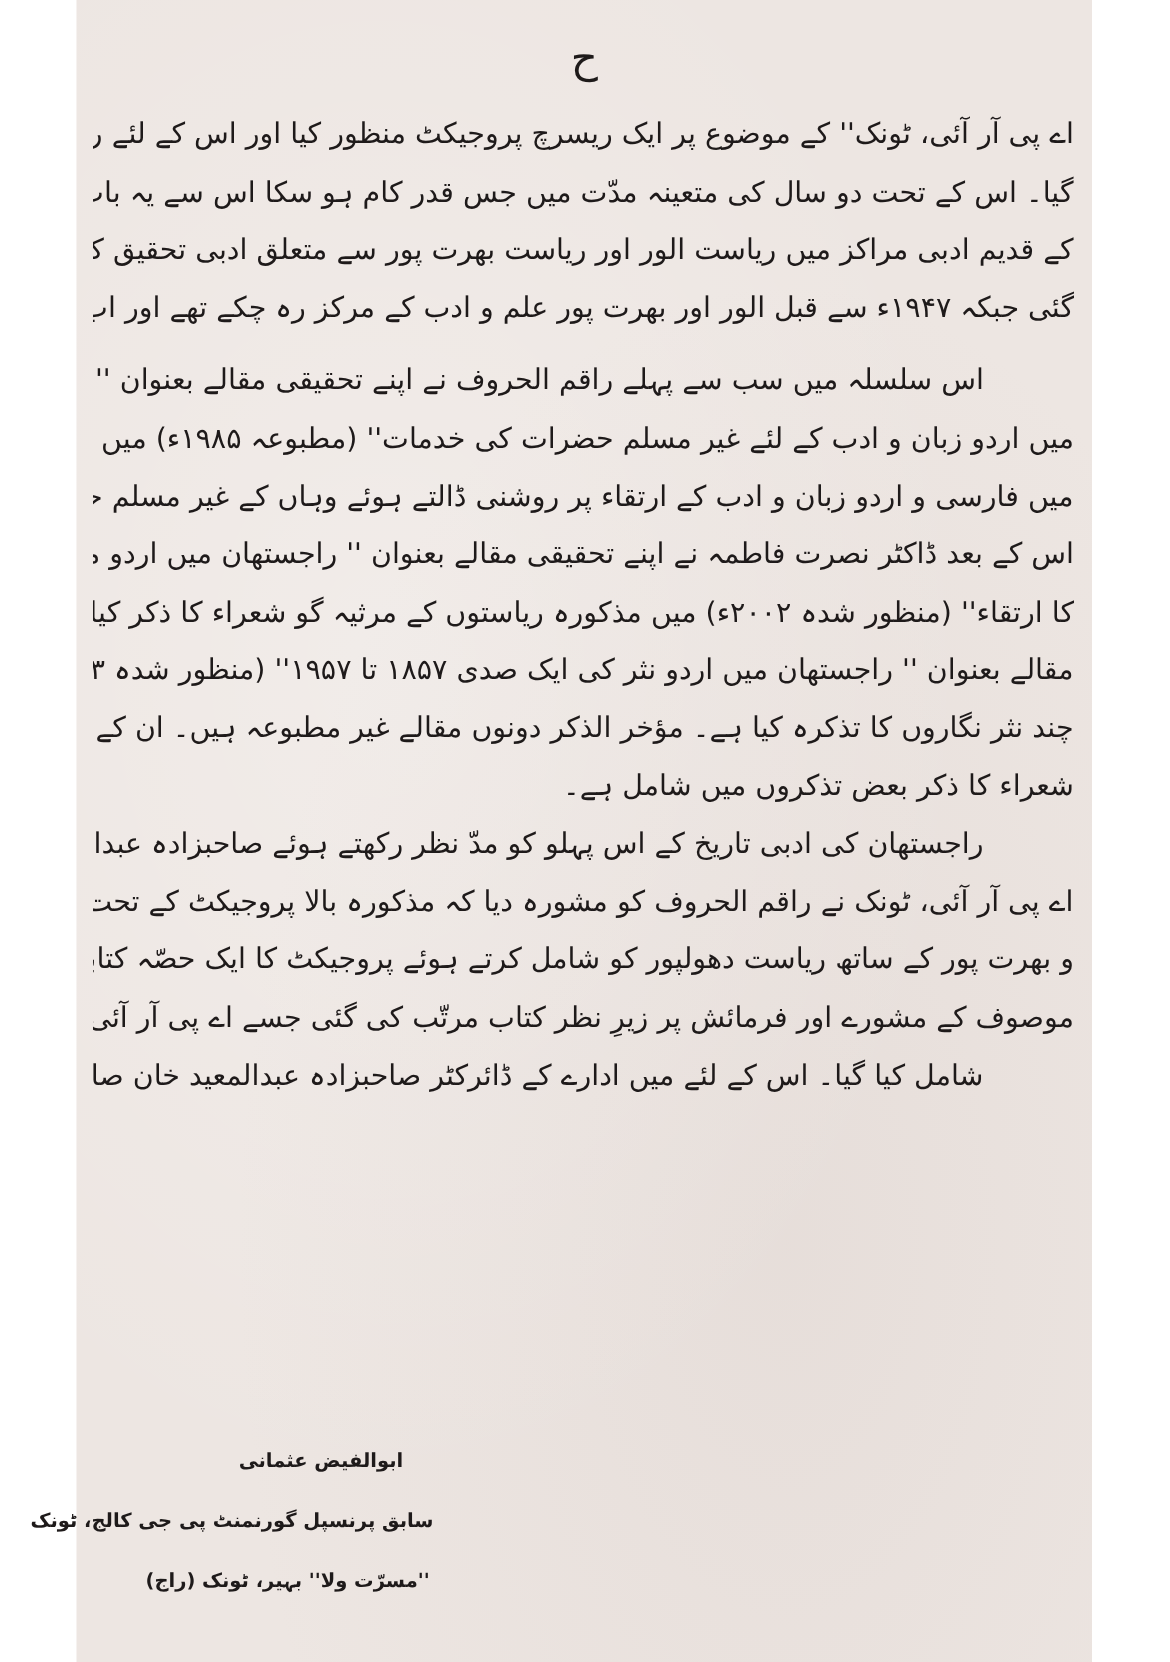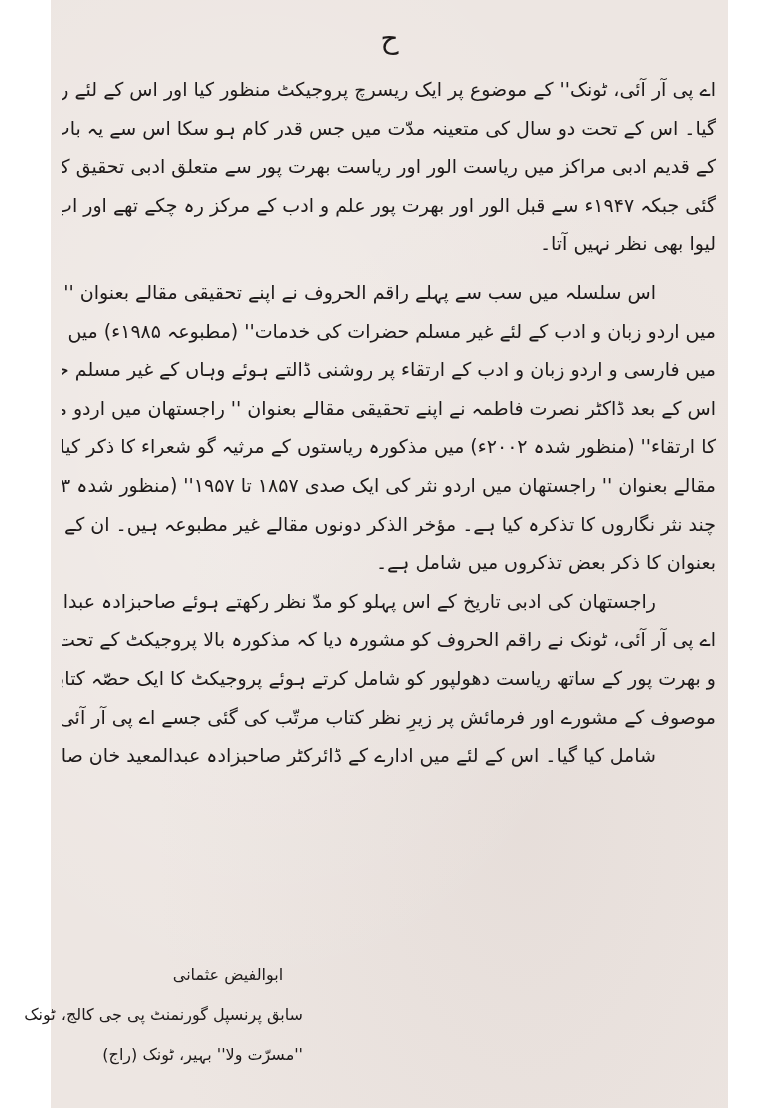--- a/index.html
+++ b/index.html
@@ -56,26 +56,27 @@
       text-align-last: right;
     }
     .line.indent {
       padding-right: 60px;
     }
     .spacer {
       height: 10px;
     }
     .signature {
       position: absolute;
-      left: 20px;
+      left: 6px;
       top: 955px;
       direction: rtl;
       color: #1e1a1a;
-      font-size: 16px;
+      font-size: 13px;
       text-align: right;
+      font-weight: bold;
     }
     .sig-line {
       height: 40px;
       line-height: 40px;
       white-space: nowrap;
     }
     .sig-name {
       padding-right: 0;
       margin-right: 0;
       width: 150px;
@@ -91,34 +92,33 @@
 
   <div class="page-number">ح</div>
 
   <div class="body-text">
 
     <div>
       <div class="line">اے پی آر آئی، ٹونک'' کے موضوع پر ایک ریسرچ پروجیکٹ منظور کیا اور اس کے لئے راقم الحروف کا انتخاب کیا</div>
       <div class="line">گیا۔ اس کے تحت دو سال کی متعینہ مدّت میں جس قدر کام ہو سکا اس سے یہ بات سامنے آئی کہ راجستھان</div>
       <div class="line">کے قدیم ادبی مراکز میں ریاست الور اور ریاست بھرت پور سے متعلق ادبی تحقیق کی جانب خاطر خواہ توجہ نہیں کی</div>
       <div class="line">گئی جبکہ ۱۹۴۷ء سے قبل الور اور بھرت پور علم و ادب کے مرکز رہ چکے تھے اور اب وہاں فارسی و اردو کا نام</div>
-      <div class="line last">لیوا بھی نظر نہیں آتا۔</div>
     </div>
 
     <div class="spacer"></div>
 
     <div>
       <div class="line indent">اس سلسلہ میں سب سے پہلے راقم الحروف نے اپنے تحقیقی مقالے بعنوان '' راجستھان</div>
       <div class="line">میں اردو زبان و ادب کے لئے غیر مسلم حضرات کی خدمات'' (مطبوعہ ۱۹۸۵ء) میں ریاست الور اور بھرت پور</div>
       <div class="line">میں فارسی و اردو زبان و ادب کے ارتقاء پر روشنی ڈالتے ہوئے وہاں کے غیر مسلم حضرات کی خدمات کا ذکر کیا تھا</div>
       <div class="line">اس کے بعد ڈاکٹر نصرت فاطمہ نے اپنے تحقیقی مقالے بعنوان '' راجستھان میں اردو مرثیہ اور سلام گوئی</div>
       <div class="line">کا ارتقاء'' (منظور شدہ ۲۰۰۲ء) میں مذکورہ ریاستوں کے مرثیہ گو شعراء کا ذکر کیا اور ڈاکٹر قمر جہاں نے اپنے</div>
       <div class="line">مقالے بعنوان '' راجستھان میں اردو نثر کی ایک صدی ۱۸۵۷ تا ۱۹۵۷'' (منظور شدہ ۲۰۰۳ء) میں وہاں کے</div>
       <div class="line">چند نثر نگاروں کا تذکرہ کیا ہے۔ مؤخر الذکر دونوں مقالے غیر مطبوعہ ہیں۔ ان کے علاوہ ان ریاستوں کے چند</div>
-      <div class="line last">بعنوان کا ذکر بعض تذکروں میں شامل ہے۔</div>
+      <div class="line last">شعراء کا ذکر بعض تذکروں میں شامل ہے۔</div>
     </div>
 
     <div>
       <div class="line indent">راجستھان کی ادبی تاریخ کے اس پہلو کو مدّ نظر رکھتے ہوئے صاحبزادہ عبدالمعید خان صاحب، ڈائرکٹر</div>
       <div class="line">اے پی آر آئی، ٹونک نے راقم الحروف کو مشورہ دیا کہ مذکورہ بالا پروجیکٹ کے تحت تکمیل شدہ کام میں سے ریاست الور</div>
       <div class="line">و بھرت پور کے ساتھ ریاست دھولپور کو شامل کرتے ہوئے پروجیکٹ کا ایک حصّہ کتابی صورت میں مرتّب کیا جاے</div>
       <div class="line">موصوف کے مشورے اور فرمائش پر زیرِ نظر کتاب مرتّب کی گئی جسے اے پی آر آئی، ٹونک کے اشاعتی پروگرام میں</div>
       <div class="line last indent">شامل کیا گیا۔ اس کے لئے میں ادارے کے ڈائرکٹر صاحبزادہ عبدالمعید خان صاحب کا ممنون و مشکور ہوں۔</div>
     </div>
   </div>

